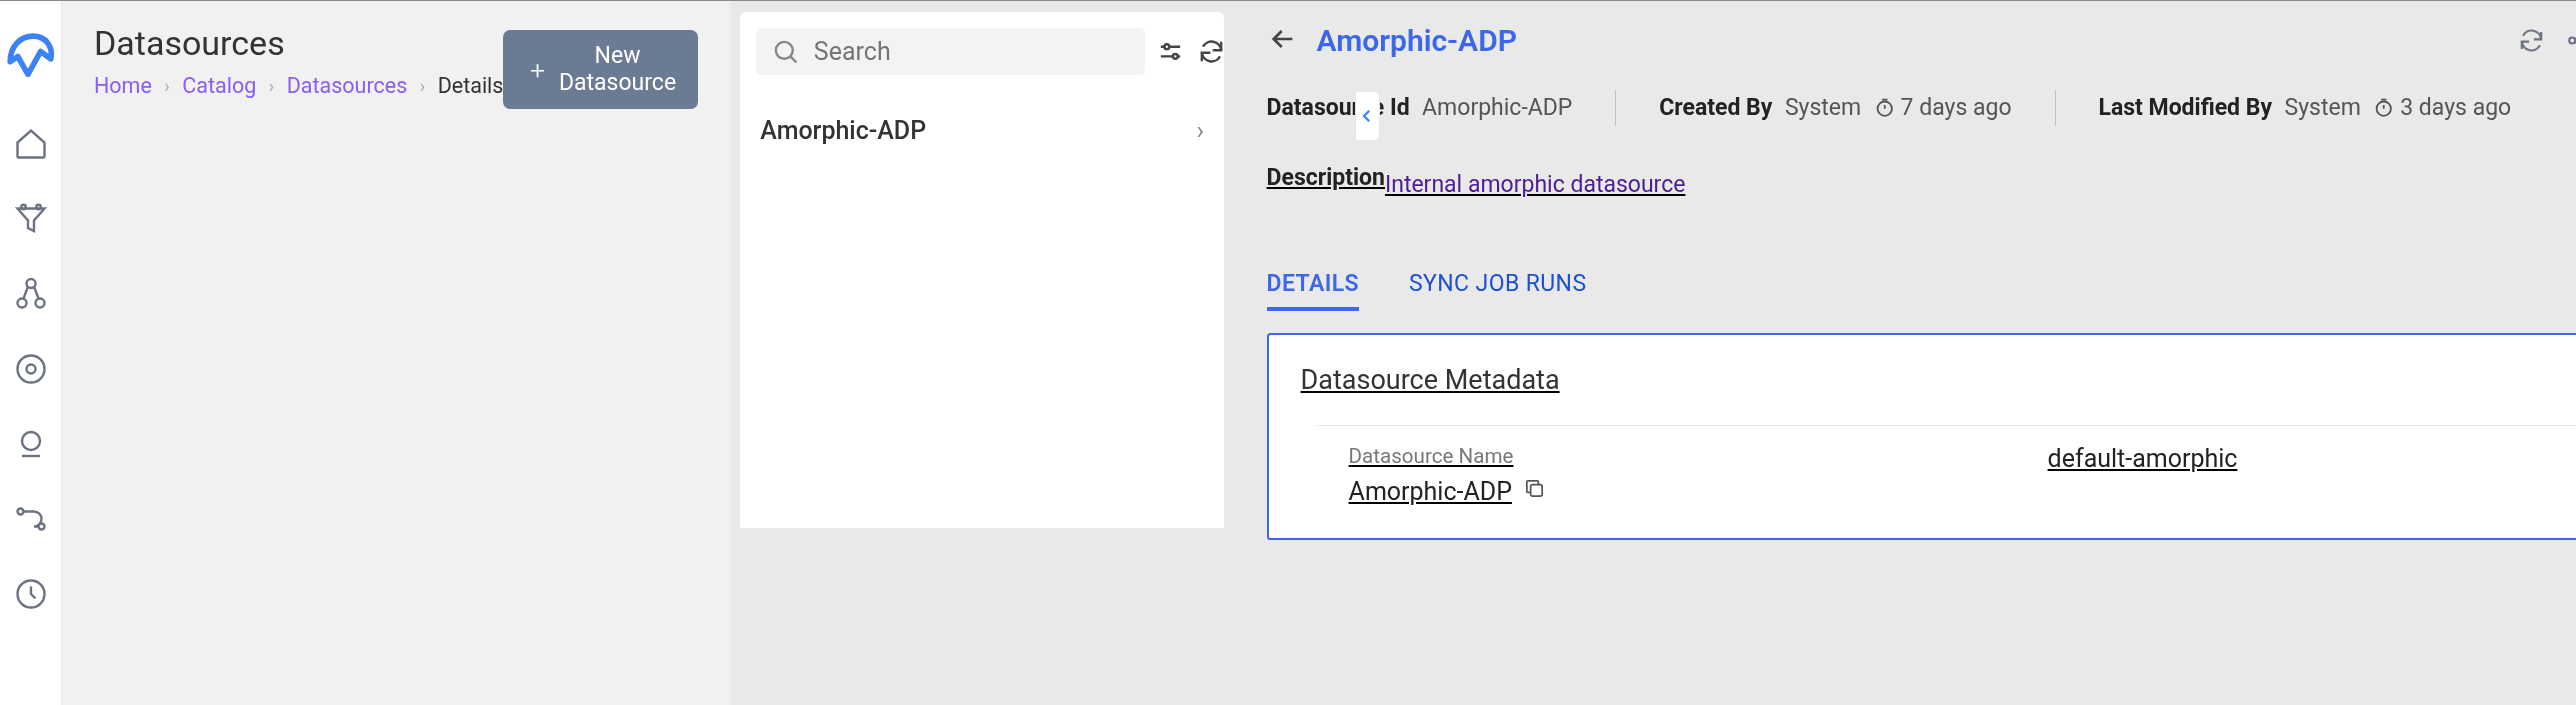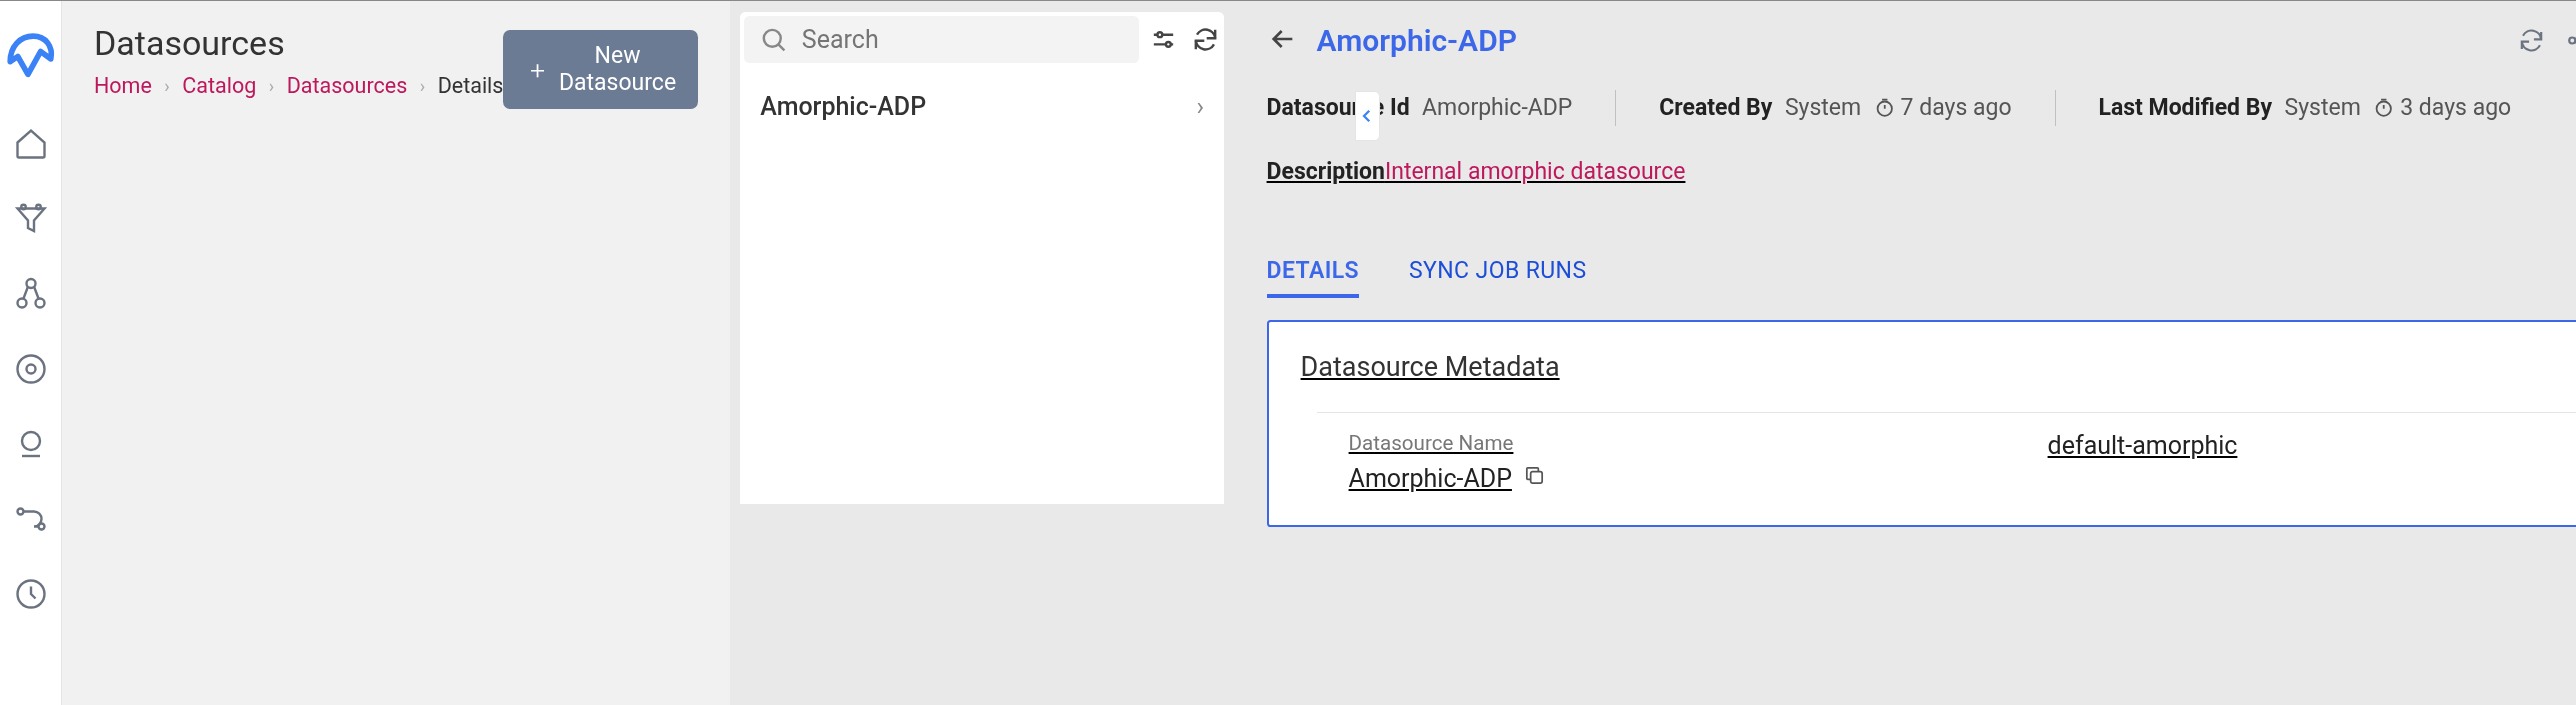--- a/index.html
+++ b/index.html
@@ -15,32 +15,32 @@
 .rail .rail-icon svg { width: 36px; height: 36px; }
 
 
 .main { flex: 1; display: flex; background: #e9e9e9; }
 
 
 .header { background: #f1f1f1; padding: 21.5px 32px 18px 32px; border-bottom: 0.9px solid #e2e2e2; display:flex; align-items:flex-start; justify-content:space-between;}
 .header-left {}
 .page-title { font-size: 34px; font-weight: 400; color: #333; margin-bottom: 10.7px; }
 .breadcrumb { display: flex; align-items: center; gap: 12.5px; font-size: 21.5px; color: #555;}
-.breadcrumb .crumb { color: #be185d; }
+.breadcrumb .crumb { color: #8b5cf6; }
 .breadcrumb .sep { color: #aaa; font-size: 18px;}
 .breadcrumb .crumb.last { color: #333; }
 .new-btn { background: #6b7b94; color: #fff; border: none; border-radius: 7.2px; padding: 12.5px 21.5px; font-size: 23px; display:flex; align-items:center; gap:9px; cursor:pointer; margin-top:7.2px;}
 .new-btn .plus { font-size: 25px; font-weight:300;}
 
 
 .body { flex: 1; display: flex; position: relative; }
 
 
 .side { width: 505px; background: #e9e9e9; position:relative;}
-.search-card { background:#fff; margin:10.7px 10.7px 0 10.7px; border-radius:5.4px 5.4px 0 0; padding:4px;}
+.search-card { background:#fff; margin:10.7px 10.7px 0 10.7px; border-radius:5.4px 5.4px 0 0; padding:16px;}
 .search-wrap { display:flex; align-items:center; gap:10.7px;}
 .search-field { flex:1; display:flex; align-items:center; background:#f3f3f3; border-radius:5.4px; padding:9px 14.3px; }
 .search-field svg { width:29px; height:29px; color:#888; margin-right:14.3px;}
 .search-field input { flex:1; border:none; background:transparent; font-size:25px; color:#444; outline:none;}
 .search-actions { display:flex; gap:12.5px;}
 .search-actions .sicon { width:29px; height:29px; color:#444; cursor:pointer;}
 .list-item { background:#fff; margin:0 10.7px; padding:25px 20px; display:flex; align-items:center; justify-content:space-between; cursor:pointer; box-shadow: 0 1.8px 0 rgba(0,0,0,0.05);}
 .list-item .li-label { font-size:25px; color:#333; font-weight:500;}
 .list-item .li-chevron { color:#888; font-size:25px;}
 .side-below { background:#fff; margin:0 10.7px; height: 358px;}
@@ -67,21 +67,21 @@
 .meta-row { margin-top: 32px; display:flex; align-items:center; gap:25px;}
 .meta-group { display:flex; align-items:center; gap:12.5px; font-size:23px;}
 .meta-group .mlabel { font-weight:700; color:#222;}
 .meta-group .mval { color:#555;}
 .meta-group .clock { display:inline-flex; align-items:center; gap:5.4px;}
 .meta-group .clock svg { width:21.5px; height:21.5px; color:#555;}
 .vdiv { width:0.9px; height:36px; background:#c0c0c0; margin:0 18px;}
 
 .desc-row { margin-top: 32px; display:flex; align-items:center; font-size:23px;text-decoration:underline;}
 .desc-row .dlabel { font-weight:700; color:#222;}
-.desc-row .dval { color:#be185d;}
+.desc-row .dval { color:#4c1d95;margin-top:13px;}
 
 
 .tabs { margin-top: 72px; display:flex; gap:50px; border-bottom-color:transparent;}
 .tab { font-size:23px; padding-bottom:10.7px; letter-spacing:0.4px; cursor:pointer; color:#1d4ed8;}
 .tab.active { color:#3b67e8; font-weight:600; border-bottom:4.5px solid #3b67e8;}
 
 
 .card { margin-top: 21.5px; background:#fff; border:2.7px solid #3b67e8; border-radius:3.6px;text-decoration:underline; }
 .card-head { display:flex; align-items:center; justify-content:space-between; padding:29px 32px; }
 .card-title { font-size:27px; color:#333;}

